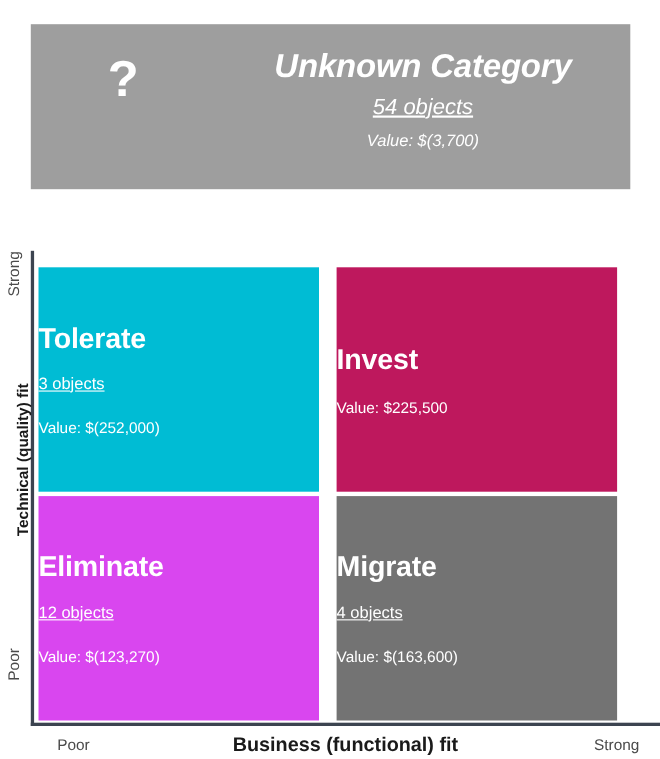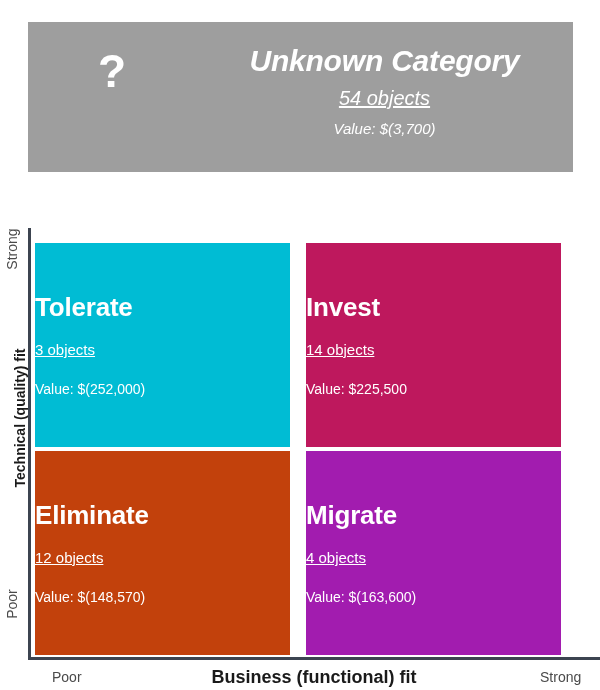--- a/index.html
+++ b/index.html
@@ -208,34 +208,33 @@
     <div class="q-inner">
       <div class="q-title">Tolerate</div>
       <div><span class="q-objects">3 objects</span></div>
       <div class="q-value">Value: $(252,000)</div>
     </div>
   </div>
 
   <div class="quadrant" id="quadrant-invest" style="background: #be185d;">
     <div class="q-inner">
       <div class="q-title">Invest</div>
-      <div><span class="q-objects">14 objects</span></div>
       <div class="q-value">Value: $225,500</div>
     </div>
   </div>
 
-  <div class="quadrant" id="quadrant-eliminate" style="background: #c2410c;">
+  <div class="quadrant" id="quadrant-eliminate" style="background: #d946ef;">
     <div class="q-inner">
       <div class="q-title">Eliminate</div>
       <div><span class="q-objects">12 objects</span></div>
-      <div class="q-value">Value: $(148,570)</div>
-    </div>
-  </div>
-
-  <div class="quadrant" id="quadrant-migrate" style="background: #a21caf;">
+      <div class="q-value">Value: $(123,270)</div>
+    </div>
+  </div>
+
+  <div class="quadrant" id="quadrant-migrate" style="background: #737373;">
     <div class="q-inner">
       <div class="q-title">Migrate</div>
       <div><span class="q-objects">4 objects</span></div>
       <div class="q-value">Value: $(163,600)</div>
     </div>
   </div>
 
 </div>
 
 </body></html>

